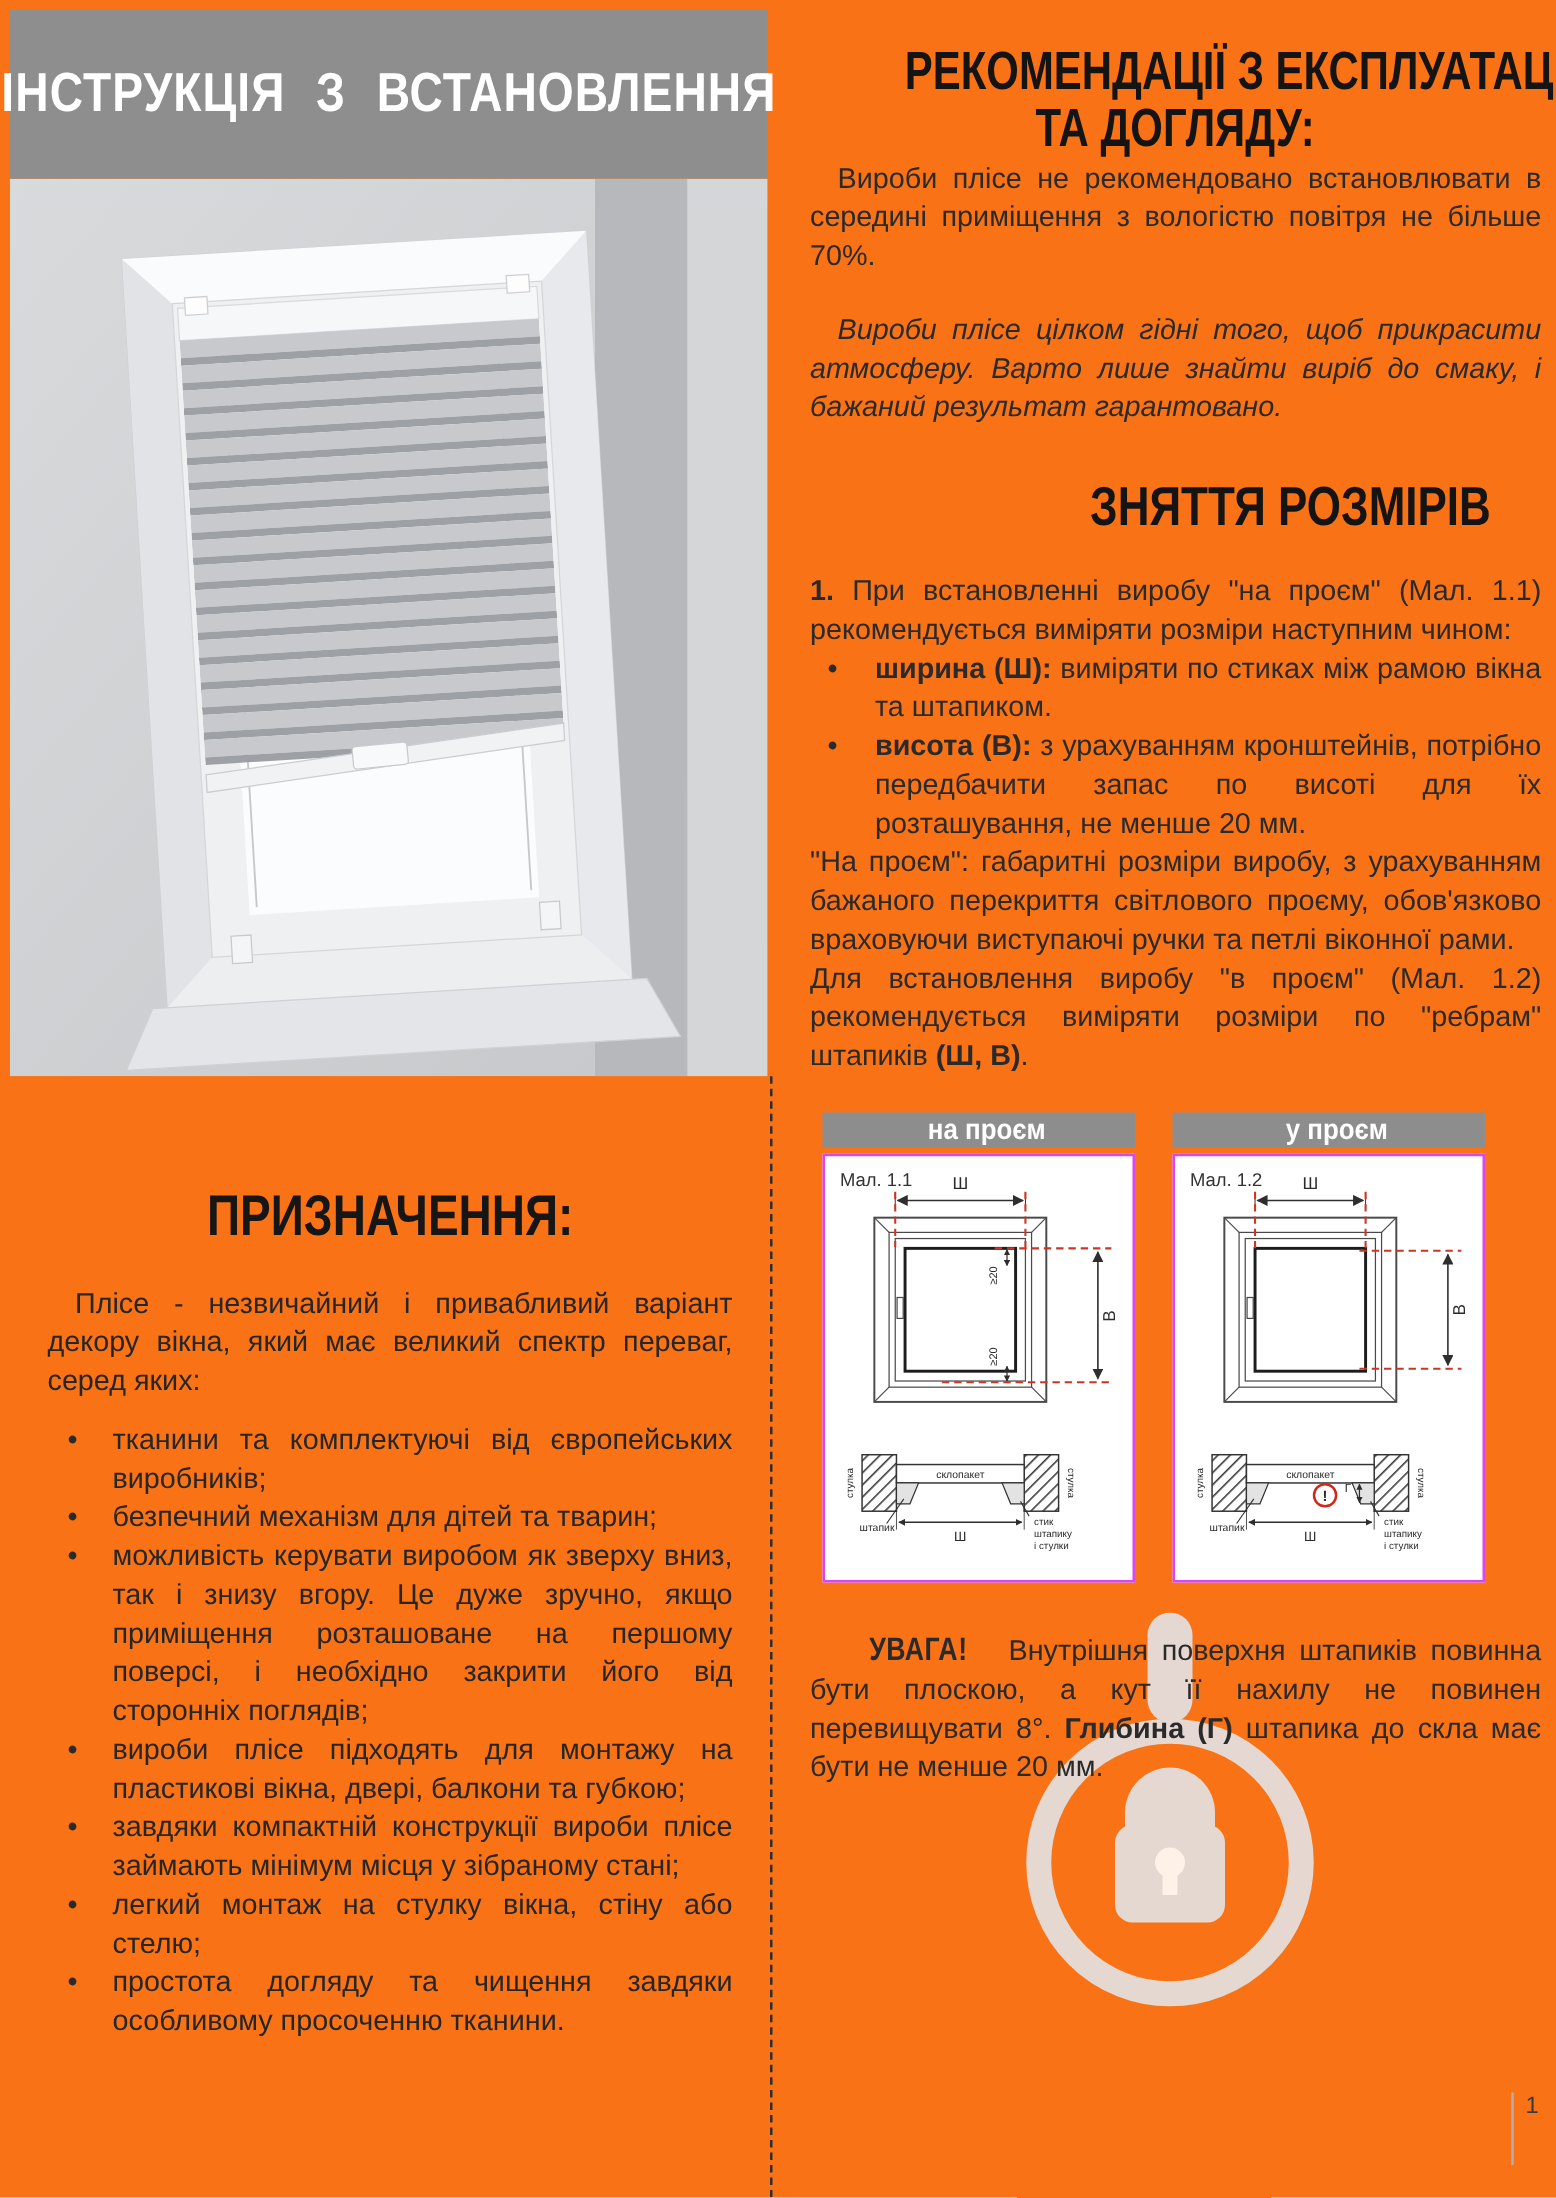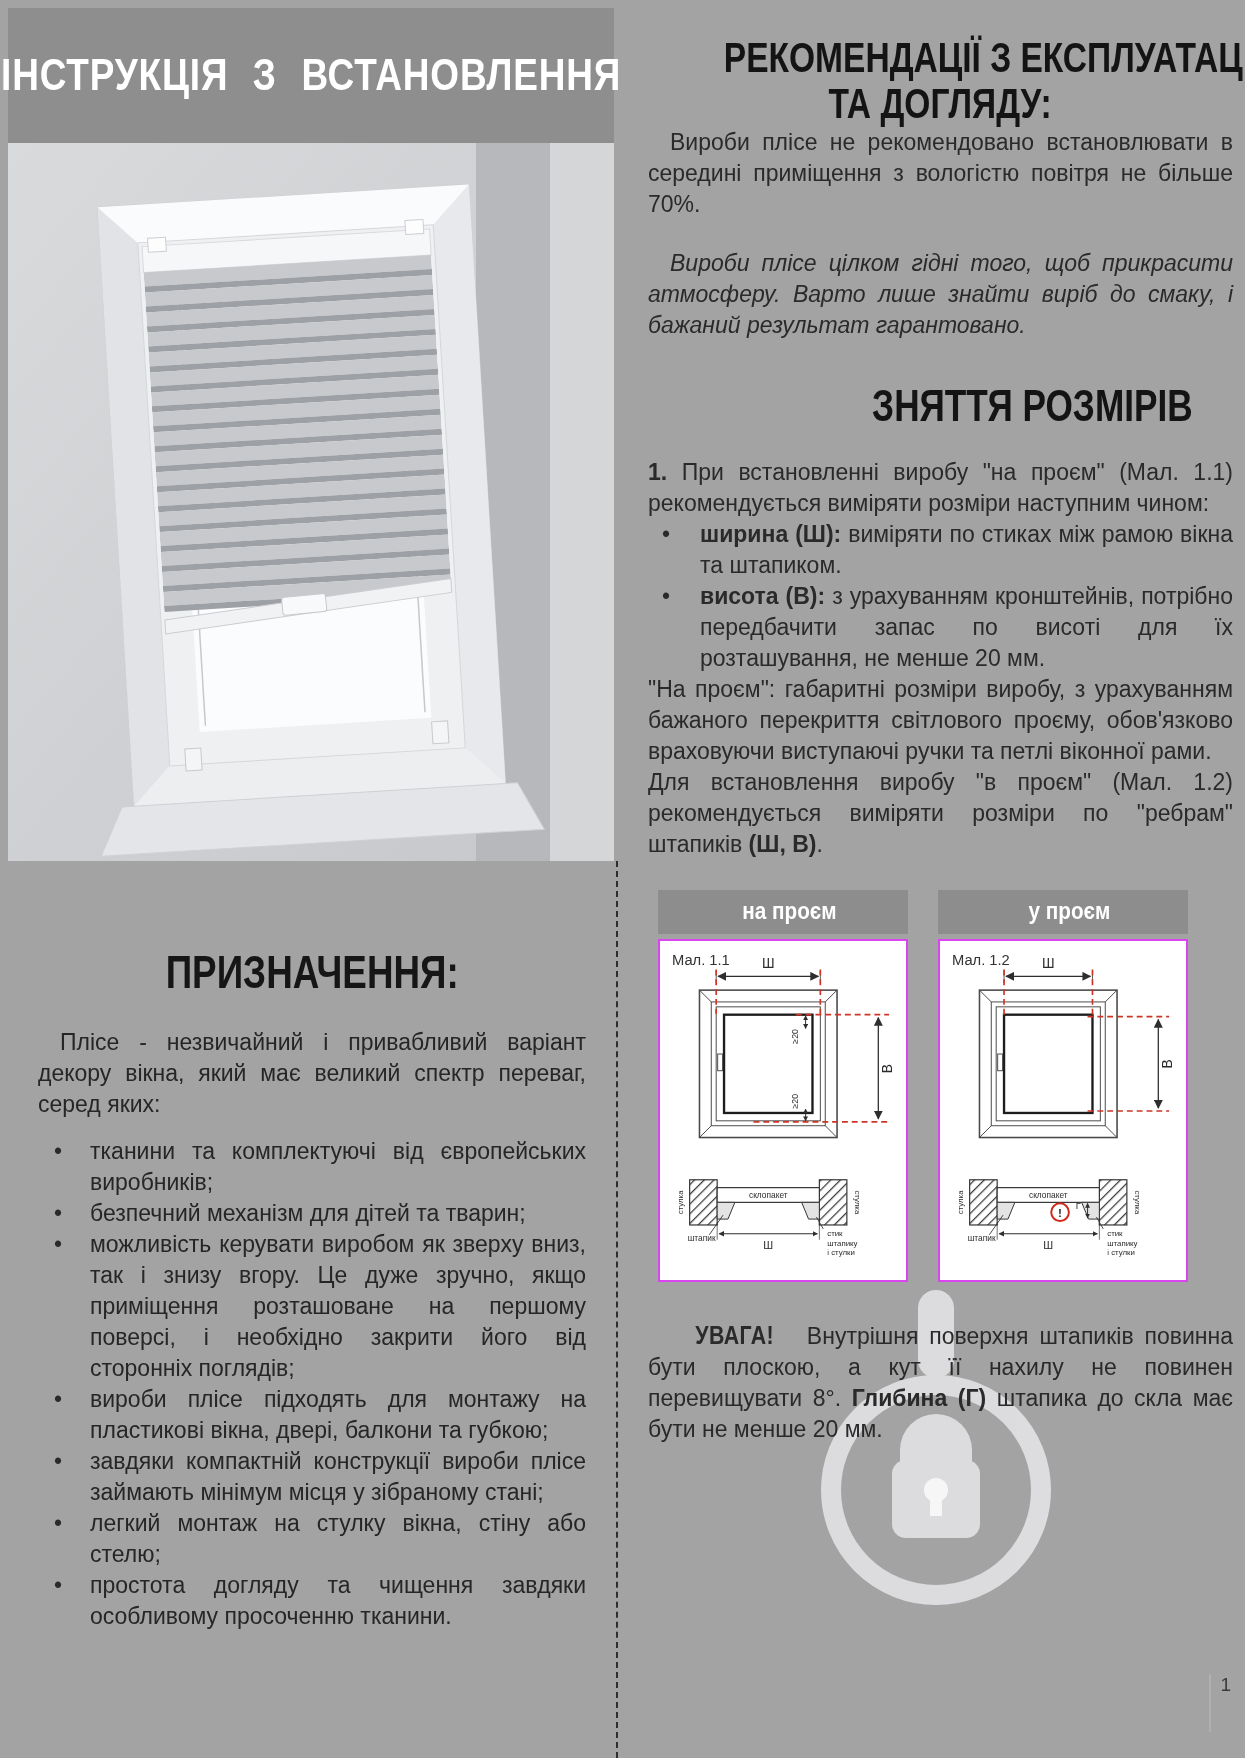--- a/index.html
+++ b/index.html
@@ -1,18 +1,18 @@
 <!DOCTYPE html>
 <html lang="uk"><head>
 <meta charset="utf-8">
 <style>
   * { margin:0; padding:0; box-sizing:border-box; }
   html,body { background:#ffffff; }
   body { font-family:"Liberation Sans", sans-serif; color:#2a2a2a; }
-  .page { position:relative; width:1245px; height:1758px; background:#a3a3a3; overflow:hidden; margin:0 auto; }
+  .page { position:relative; width:1245px; height:1758px; background:#f97316; overflow:hidden; margin:0 auto; }
 
   
   .left-block { position:absolute; left:8px; top:8px; width:606px; }
   .banner { background:#8e8e8e; height:135px; display:flex; flex-direction:column; align-items:center; justify-content:center; }
   .banner .bline { color:#fff; font-size:44px; line-height:1.1; font-weight:700; }
   .cond { display:inline-block; transform:scaleX(.8); transform-origin:50% 50%; white-space:nowrap; font-weight:700; }
   .banner .cond { transform:scaleX(.84); word-spacing:16px; letter-spacing:1px; }
   .photo { width:606px; height:718px; }
   .photo svg { display:block; }
 
@@ -35,21 +35,21 @@
   .care-p { font-size:23px; line-height:31px; text-align:justify; margin-top:0; } .mt28 { margin-top:28px; }
   .italic { font-style:italic; }
   .measure-head { text-align:right; margin-top:40px; margin-bottom:26px; font-size:44px; color:#141414; }
   .mb-row { display:flex; font-size:23px; line-height:31px; }
   .mb-dot { width:52px; padding-left:14px; flex:none; }
   .mb-txt { flex:1; text-align:justify; }
   b { font-weight:700; }
 
   .fig-row { display:flex; gap:30px; margin-top:30px; margin-left:10px; position:relative; z-index:2; }
   .fig-panel { width:250px; }
-  .fig-bar { background:#8d8d8d; height:44px; display:flex; align-items:center; justify-content:center; margin-bottom:5px;padding-left:12px; }
+  .fig-bar { background:#8d8d8d; height:28px; display:flex; align-items:center; justify-content:center; margin-bottom:5px;padding-left:12px; }
   .fig-bar .cond { color:#fff; font-size:23px; transform:scaleX(.9); }
   .fig-body { border:2px solid #d946ef; background:#fff; }
   .fig-body svg { display:block; }
 
   .attention { margin-top:38px; font-size:23px; line-height:31px; text-align:justify; text-indent:26px; position:relative; z-index:2; }
   .att-label { display:inline-block; transform:scaleX(.82); transform-origin:0 50%; font-weight:700; font-size:26px; letter-spacing:.5px; }
 
   .watermark-br { position:absolute; left:770px; top:1290px; z-index:1; }
   .page-num { position:absolute; right:14px; bottom:26px; border-left:2px solid #b0b0b0; height:58px; padding-left:9px; font-size:19px; color:#3b3b3b; }
 

